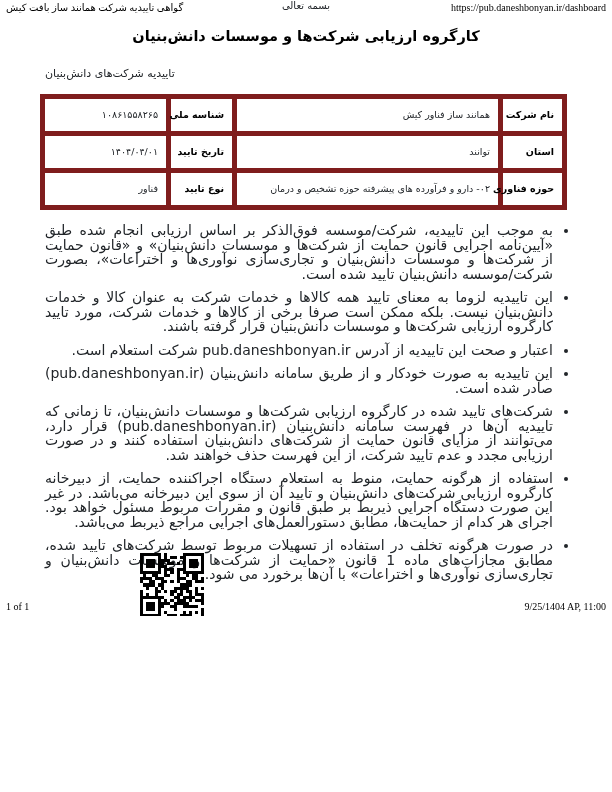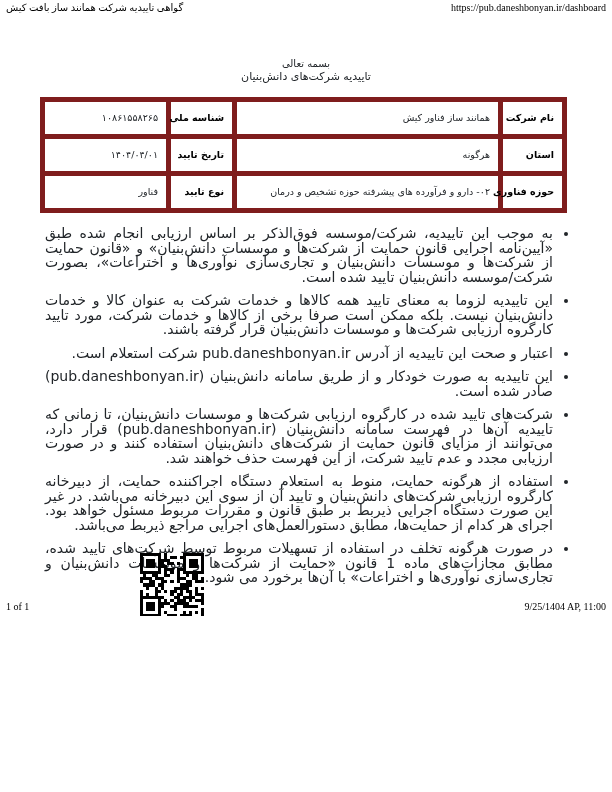--- a/index.html
+++ b/index.html
@@ -19,23 +19,23 @@
     font-size:10px;color:#000;
   }
   .print-bar.top{top:2px;}
   .print-bar.bottom{bottom:4px;align-items:flex-end;margin-top:34px;}
   .print-bar .rtl{direction:rtl;}
   
   .content{
     position:absolute;left:45px;right:45px;top:0;
     direction:rtl;
   }
-  .bismillah{margin-top:58px;text-align:center;font-size:10px;color:#212529;}
+  .bismillah{text-align:center;font-size:10px;color:#212529;}
   .doc-title{margin-top:16px;text-align:center;font-size:14.5px;font-weight:bold;color:#000;line-height:18px;}
-  .doc-subtitle{margin-top:1px;text-align:center;font-size:11px;color:#212529;}
+  .doc-subtitle{margin-top:22px;text-align:left;font-size:11px;color:#212529;}
   
   table.info{
     margin-top:14px;width:100%;
     border-collapse:collapse;table-layout:fixed;
     font-size:9.5px;line-height:14px;
   }
   table.info td{
     border:5px solid #7f1d1d;
     padding:9px 8px;
     vertical-align:middle;
@@ -66,39 +66,40 @@
 <div class="page">
 
   <div class="print-bar top">
     <span class="rtl">گواهی تاییدیه شرکت همانند ساز بافت کیش</span>
     <span>https://pub.daneshbonyan.ir/dashboard</span>
   </div>
 
   <div class="content">
 
     <div class="bismillah">بسمه تعالی</div>
+    <div class="doc-title">کارگروه ارزیابی شرکت‌ها و موسسات دانش‌بنیان</div>
     <div class="doc-subtitle">تاییدیه شرکت‌های دانش‌بنیان</div>
 
     <table class="info">
       <colgroup>
         <col class="c-lbl-r">
           <col class="c-val-r">
           <col class="c-lbl-l">
           <col class="c-val-l">
       </colgroup>
       <tbody>
         <tr>
           <td class="lbl">نام شرکت</td>
           <td>همانند ساز فناور کیش</td>
           <td class="lbl">شناسه ملی</td>
           <td>۱۰۸۶۱۵۵۸۲۶۵</td>
         </tr>
         <tr>
           <td class="lbl">استان</td>
-          <td>هرگونه</td>
+          <td>توانند</td>
           <td class="lbl">تاریخ تایید</td>
           <td>۱۴۰۴/۰۴/۰۱</td>
         </tr>
         <tr>
           <td class="lbl">حوزه فناوری</td>
           <td>۰۲- دارو و فرآورده های پیشرفته حوزه تشخیص و درمان</td>
           <td class="lbl">نوع تایید</td>
           <td>فناور</td>
         </tr>
       </tbody>

